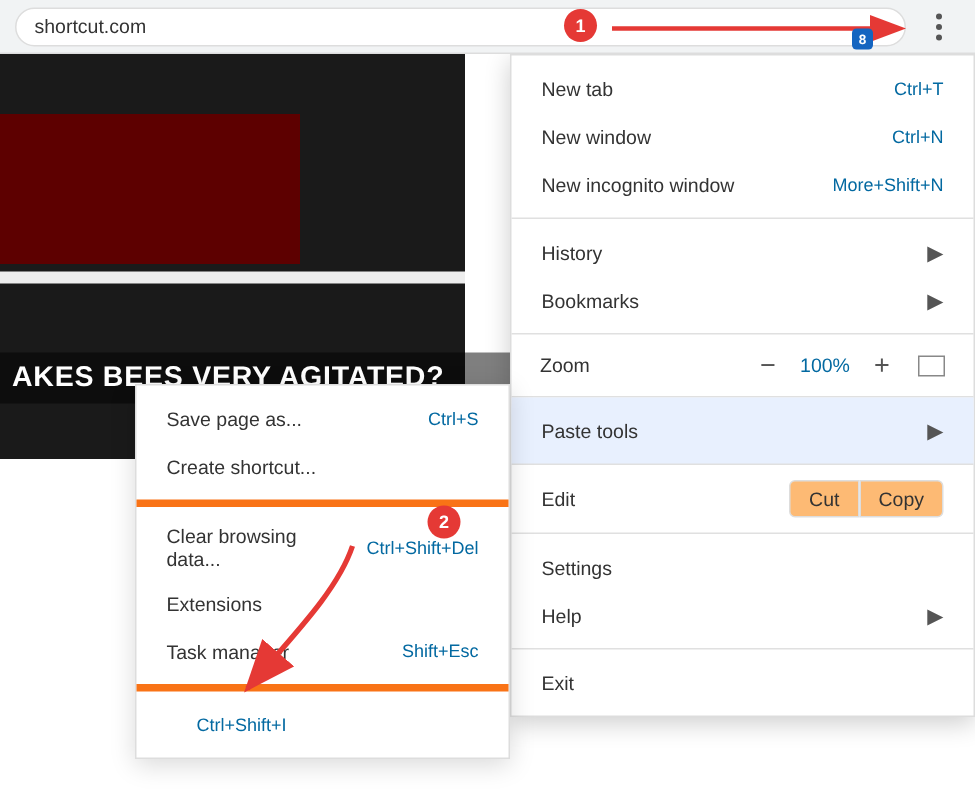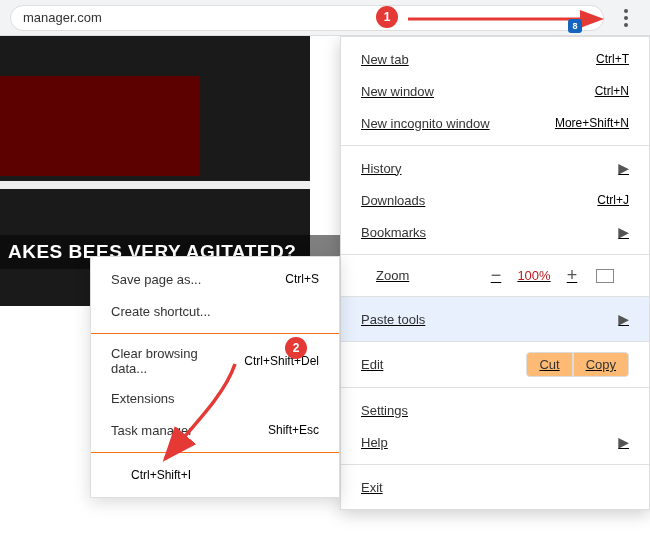--- a/index.html
+++ b/index.html
@@ -131,66 +131,65 @@
     
     .chrome-menu {
       position: absolute;
       top: 0;
       right: 0;
       width: 310px;
       background: #fff;
       border: 1px solid #ddd;
       box-shadow: 0 4px 16px rgba(0,0,0,0.2);
       z-index: 50;
-      text-decoration: underline;
     }
 
     .menu-section {
       padding: 6px 0;
       border-bottom: 1px solid #e0e0e0;
     }
     .menu-section:last-child { border-bottom: none; }
 
     .menu-item {
       display: flex;
       align-items: center;
       justify-content: space-between;
       padding: 6px 20px;
       font-size: 13px;
       color: #333;
       cursor: pointer;
       min-height: 32px;
     }
     .menu-item .label { flex: 1; }
-    .menu-item .shortcut { color: #000000; font-size: 12px; margin-left: 20px; }
+    .menu-item .shortcut { color: #0369a1; font-size: 12px; margin-left: 20px; }
     .menu-item .arrow { color: #555; font-size: 14px; margin-left: 8px; }
 
     
     .zoom-row {
       display: flex;
       align-items: center;
-      padding: 4px 35px;
+      padding: 4px 19px;
       gap: 8px;
       font-size: 13px;
       color: #333;
     }
     .zoom-label { flex: 1; }
     .zoom-controls {
       display: flex;
       align-items: center;
       gap: 10px;
     }
     .zoom-btn {
       cursor: pointer;
       font-size: 18px;
       color: #555;
       width: 20px;
       text-align: center;
     }
-    .zoom-pct { font-size: 13px; color: #b91c1c; width: 36px; text-align: center; }
+    .zoom-pct { font-size: 13px; color: #0369a1; width: 36px; text-align: center; }
     .zoom-fullscreen {
       border: 1px solid #888;
       width: 18px;
       height: 14px;
       display: inline-block;
       cursor: pointer;
       margin-left: 4px;
     }
 
     
@@ -221,21 +220,21 @@
     .more-tools-menu {
       position: absolute;
       top: 220px;
       right: 310px;
       width: 250px;
       background: #fff;
       border: 1px solid #ddd;
       box-shadow: 0 4px 16px rgba(0,0,0,0.15);
       z-index: 60;
     }
-    .more-tools-menu .menu-section { border-bottom: 1px solid #f97316; }
+    .more-tools-menu .menu-section { border-bottom: 5px solid #f97316; }
     .more-tools-menu .menu-section:last-child { border-bottom: none; }
 
     
     .badge-2 {
       width: 22px;
       height: 22px;
       border-radius: 50%;
       background: #e53935;
       color: #fff;
       font-size: 12px;
@@ -247,21 +246,21 @@
       bottom: 175px;
       left: 285px;
       z-index: 200;
     }
   </style>
 </head>
 <body>
 
 <div class="browser-bar">
   <div class="address-bar">
-    <span>manager.com</span>
+    <span>shortcut.com</span>
   </div>
 
   <div class="menu-btn" style="margin-left:8px;">
     <div class="three-dots">
       <div class="dot"></div>
       <div class="dot"></div>
       <div class="dot"></div>
     </div>
   </div>
 </div>
@@ -303,24 +302,20 @@
         <span class="shortcut">More+Shift+N</span>
       </div>
     </div>
 
     <div class="menu-section">
       <div class="menu-item">
         <span class="label">History</span>
         <span class="arrow">▶</span>
       </div>
       <div class="menu-item">
-        <span class="label">Downloads</span>
-        <span class="shortcut">Ctrl+J</span>
-      </div>
-      <div class="menu-item">
         <span class="label">Bookmarks</span>
         <span class="arrow">▶</span>
       </div>
     </div>
 
     <div class="menu-section">
       <div class="zoom-row">
         <span class="zoom-label">Zoom</span>
         <div class="zoom-controls">
           <span class="zoom-btn">−</span>

